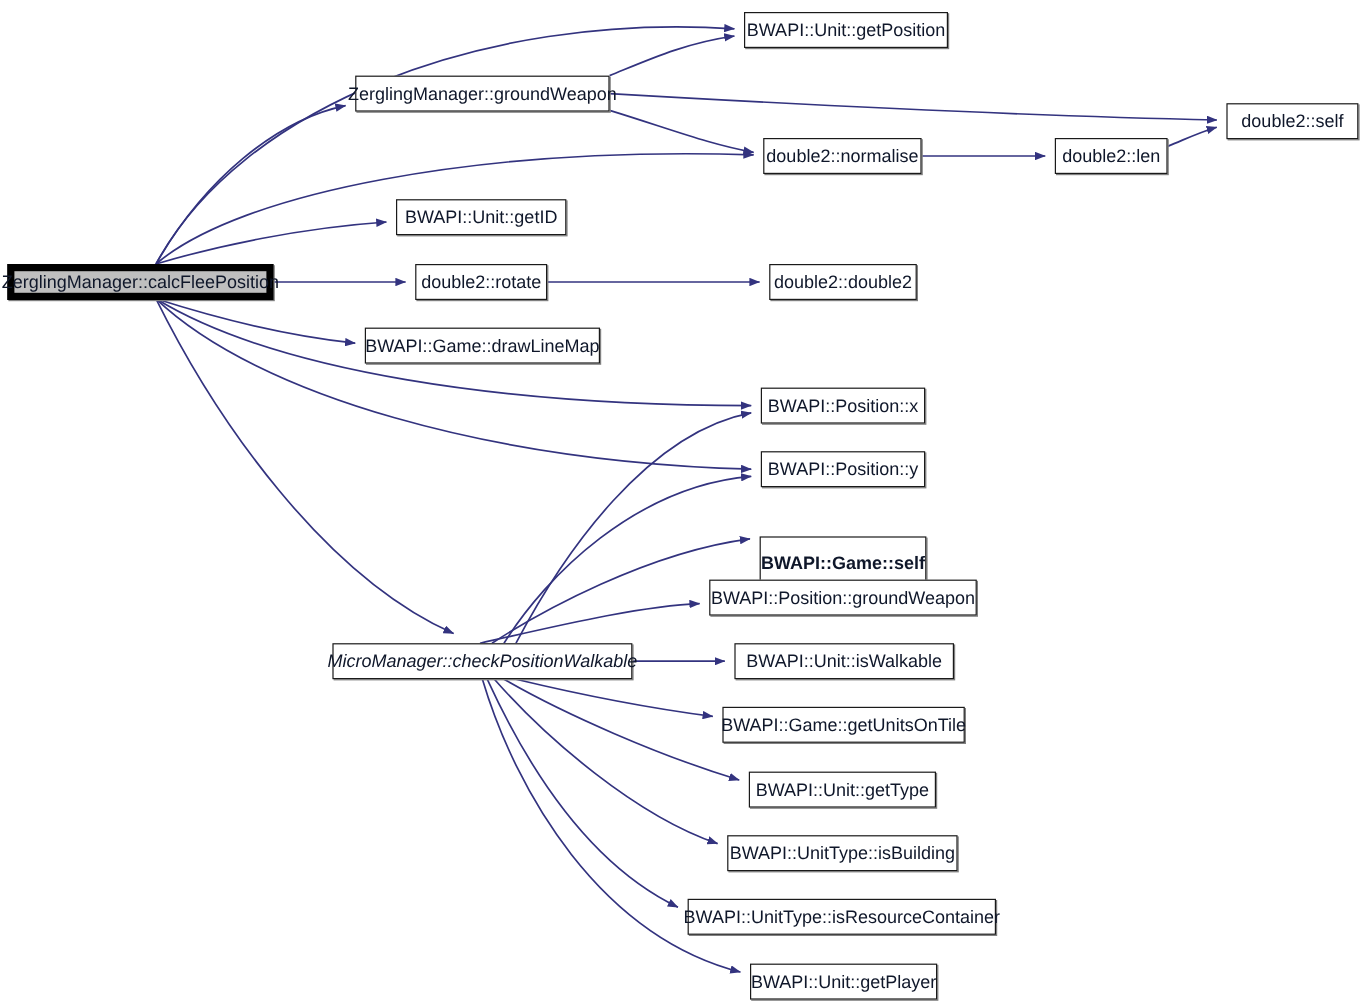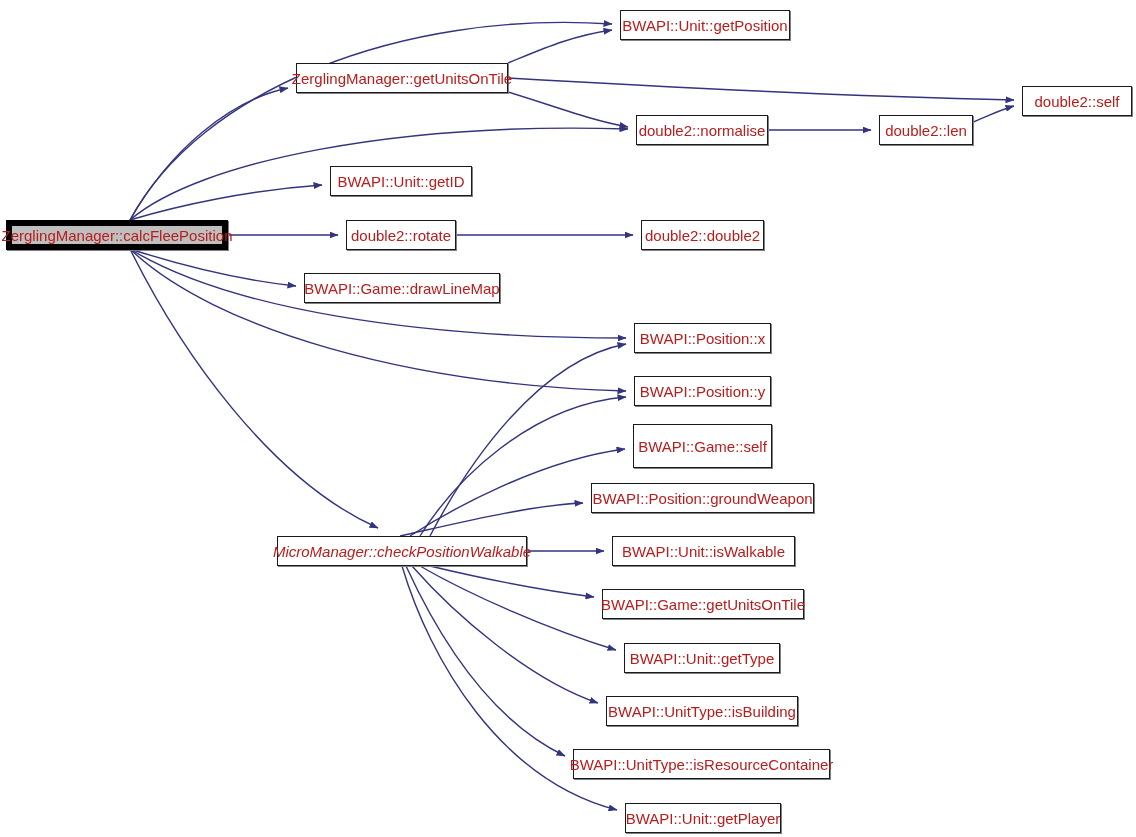--- a/index.html
+++ b/index.html
@@ -20,21 +20,21 @@
     left: 0;
     top: 0;
     width: 1136px;
     height: 837px;
   }
   .node {
     position: absolute;
     box-sizing: border-box;
     border: 1px solid #1a1a1a;
     background: #ffffff;
-    color: #b91c1c;
+    color: #0f172a;
     font-size: 15px;
     line-height: 1;
     display: flex;
     align-items: center;
     justify-content: center;
     white-space: nowrap;
     box-shadow: 1px 1px 0 0 #808080;
     z-index: 5;
   }
   .node.root {
@@ -86,21 +86,21 @@
       </g>
   </svg>
   <div id="node-layer">
       <div class="node root" style="left: 6px; top: 220px; width: 222px; height: 30px;">
         <span class="node-label">ZerglingManager::calcFleePosition</span>
       </div>
       <div class="node" style="left: 620px; top: 10px; width: 170px; height: 30px;">
         <span class="node-label">BWAPI::Unit::getPosition</span>
       </div>
       <div class="node" style="left: 296px; top: 63px; width: 212px; height: 30px;">
-        <span class="node-label">ZerglingManager::getUnitsOnTile</span>
+        <span class="node-label">ZerglingManager::groundWeapon</span>
       </div>
       <div class="node" style="left: 1022px; top: 86px; width: 110px; height: 30px;">
         <span class="node-label">double2::self</span>
       </div>
       <div class="node" style="left: 636px; top: 115px; width: 132px; height: 30px;">
         <span class="node-label">double2::normalise</span>
       </div>
       <div class="node" style="left: 879px; top: 115px; width: 94px; height: 30px;">
         <span class="node-label">double2::len</span>
       </div>
@@ -115,21 +115,21 @@
       </div>
       <div class="node" style="left: 304px; top: 273px; width: 196px; height: 30px;">
         <span class="node-label">BWAPI::Game::drawLineMap</span>
       </div>
       <div class="node" style="left: 634px; top: 323px; width: 137px; height: 30px;">
         <span class="node-label">BWAPI::Position::x</span>
       </div>
       <div class="node" style="left: 634px; top: 376px; width: 137px; height: 30px;">
         <span class="node-label">BWAPI::Position::y</span>
       </div>
-      <div class="node" style="left: 633px; top: 424px; width: 139px; height: 44px;">
+      <div class="node" style="left: 633px; top: 447px; width: 139px; height: 44px; font-weight: bold;">
         <span class="node-label">BWAPI::Game::self</span>
       </div>
       <div class="node" style="left: 591px; top: 483px; width: 223px; height: 30px;">
         <span class="node-label">BWAPI::Position::groundWeapon</span>
       </div>
       <div class="node" style="left: 277px; top: 536px; width: 250px; height: 30px; font-style: italic;">
         <span class="node-label">MicroManager::checkPositionWalkable</span>
       </div>
       <div class="node" style="left: 612px; top: 536px; width: 183px; height: 30px;">
         <span class="node-label">BWAPI::Unit::isWalkable</span>

